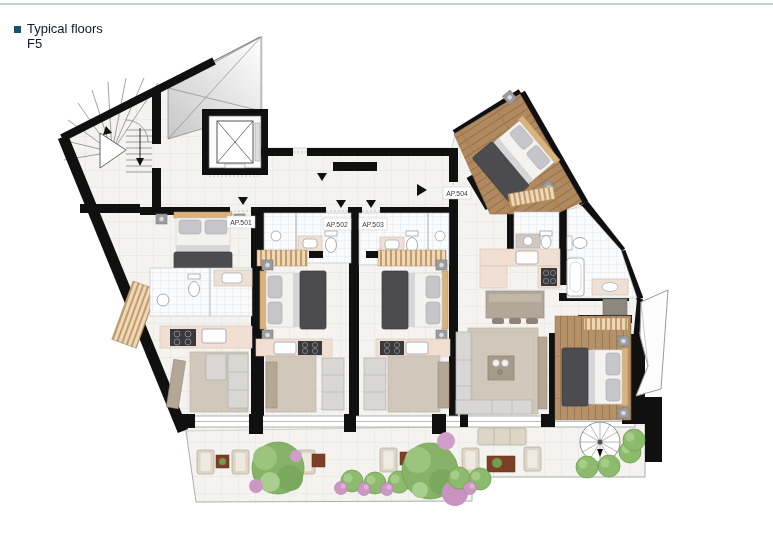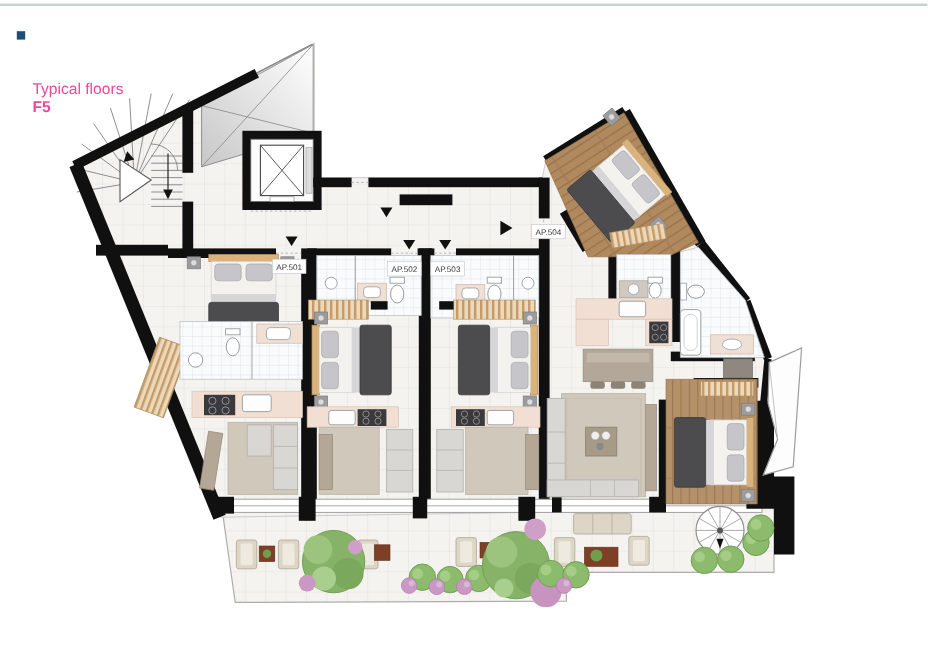--- a/index.html
+++ b/index.html
@@ -1,22 +1,22 @@
 <!DOCTYPE html>
 <html><head>
 <meta charset="utf-8">
 <style>
   html,body{margin:0;padding:0;background:#ffffff;}
   body{width:773px;height:539px;overflow:hidden;position:relative;
        font-family:"Liberation Sans", sans-serif;}
   .top-rule{position:absolute;left:0;top:3px;width:773px;height:2px;background:#c6d0d7;}
   .header{position:absolute;left:14px;top:21px;display:flex;align-items:flex-start;}
   .bullet{width:7px;height:7px;background:#1d4f74;margin-top:5px;flex:0 0 auto;}
-  .titles{margin-left:6px;line-height:15px;color:#ec4899;font-size:13px;margin-top:45px;}
-  .floor{font-weight:700;}
+  .titles{margin-left:6px;line-height:15px;color:#0f172a;font-size:13px;}
+  .floor{font-weight:400;}
   svg{position:absolute;left:0;top:0;}
   svg text{font-family:"Liberation Sans", sans-serif;font-size:6.8px;fill:#3a3a3a;}
 </style>
 </head>
 <body>
 
 <div class="top-rule"></div>
 <div class="header">
   <span class="bullet"></span>
   <div class="titles">

